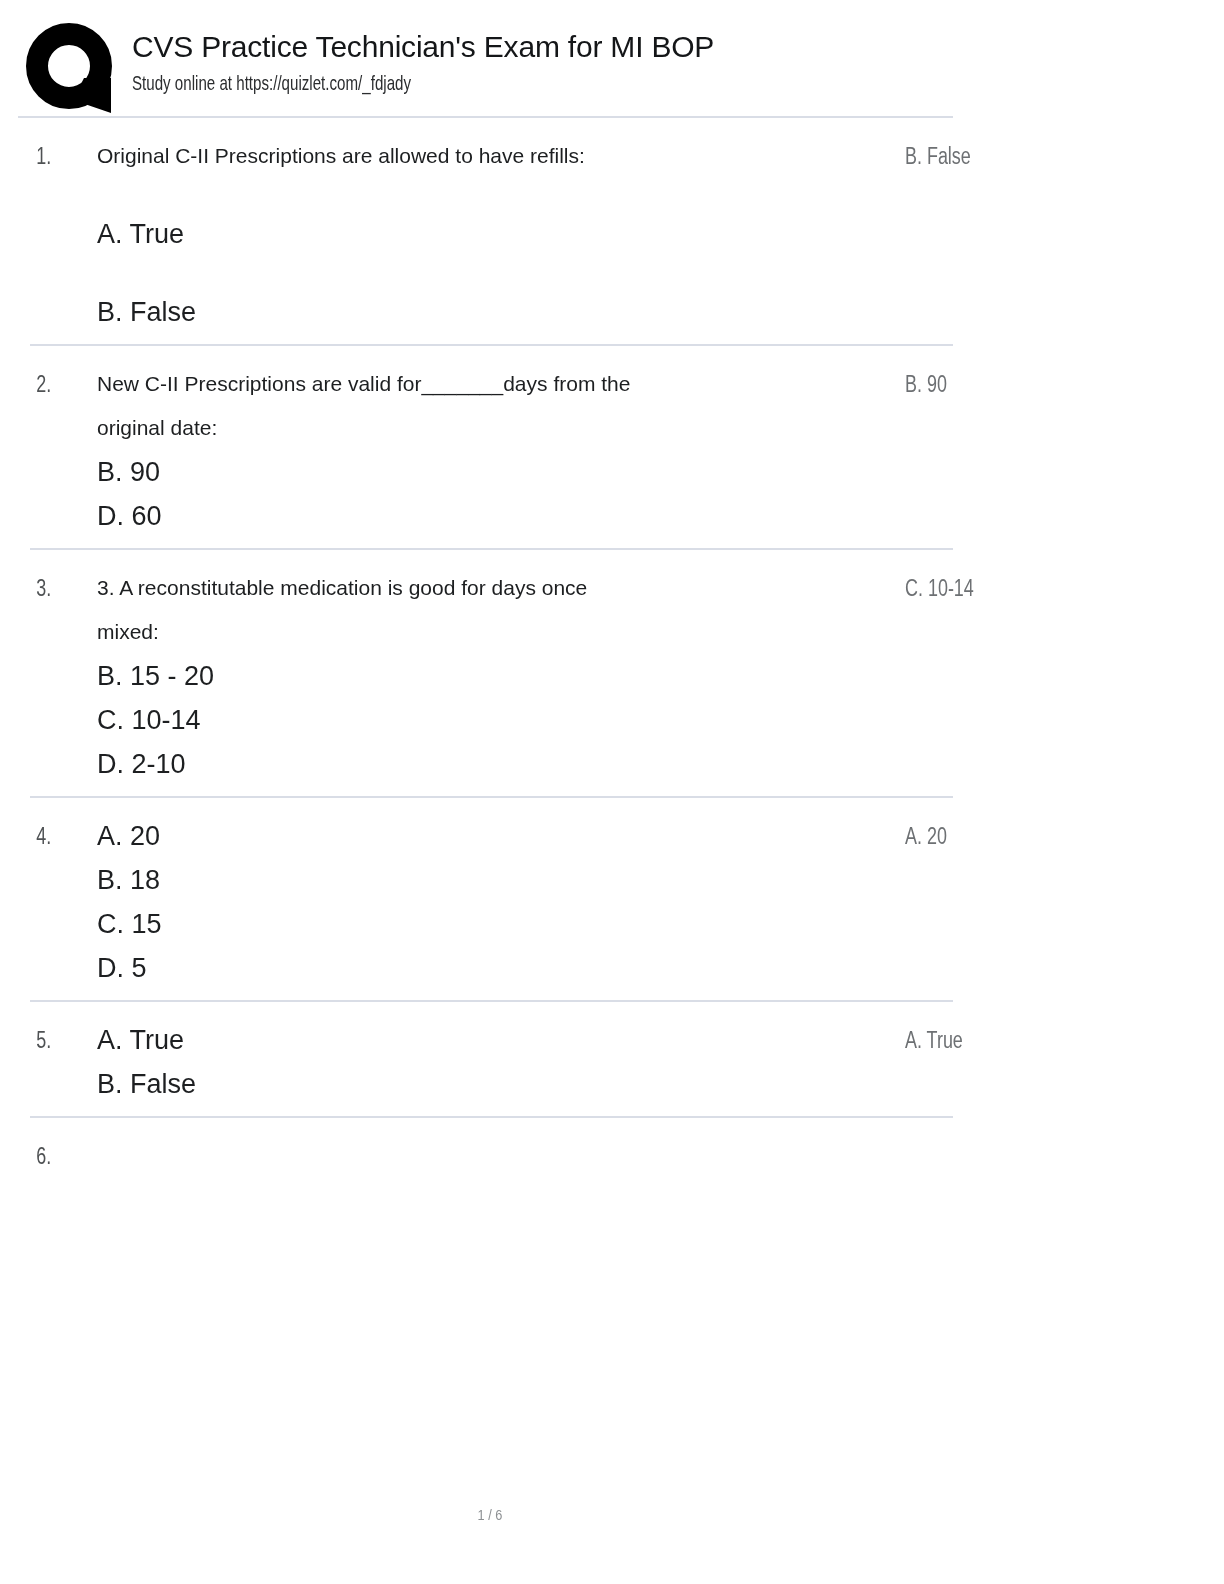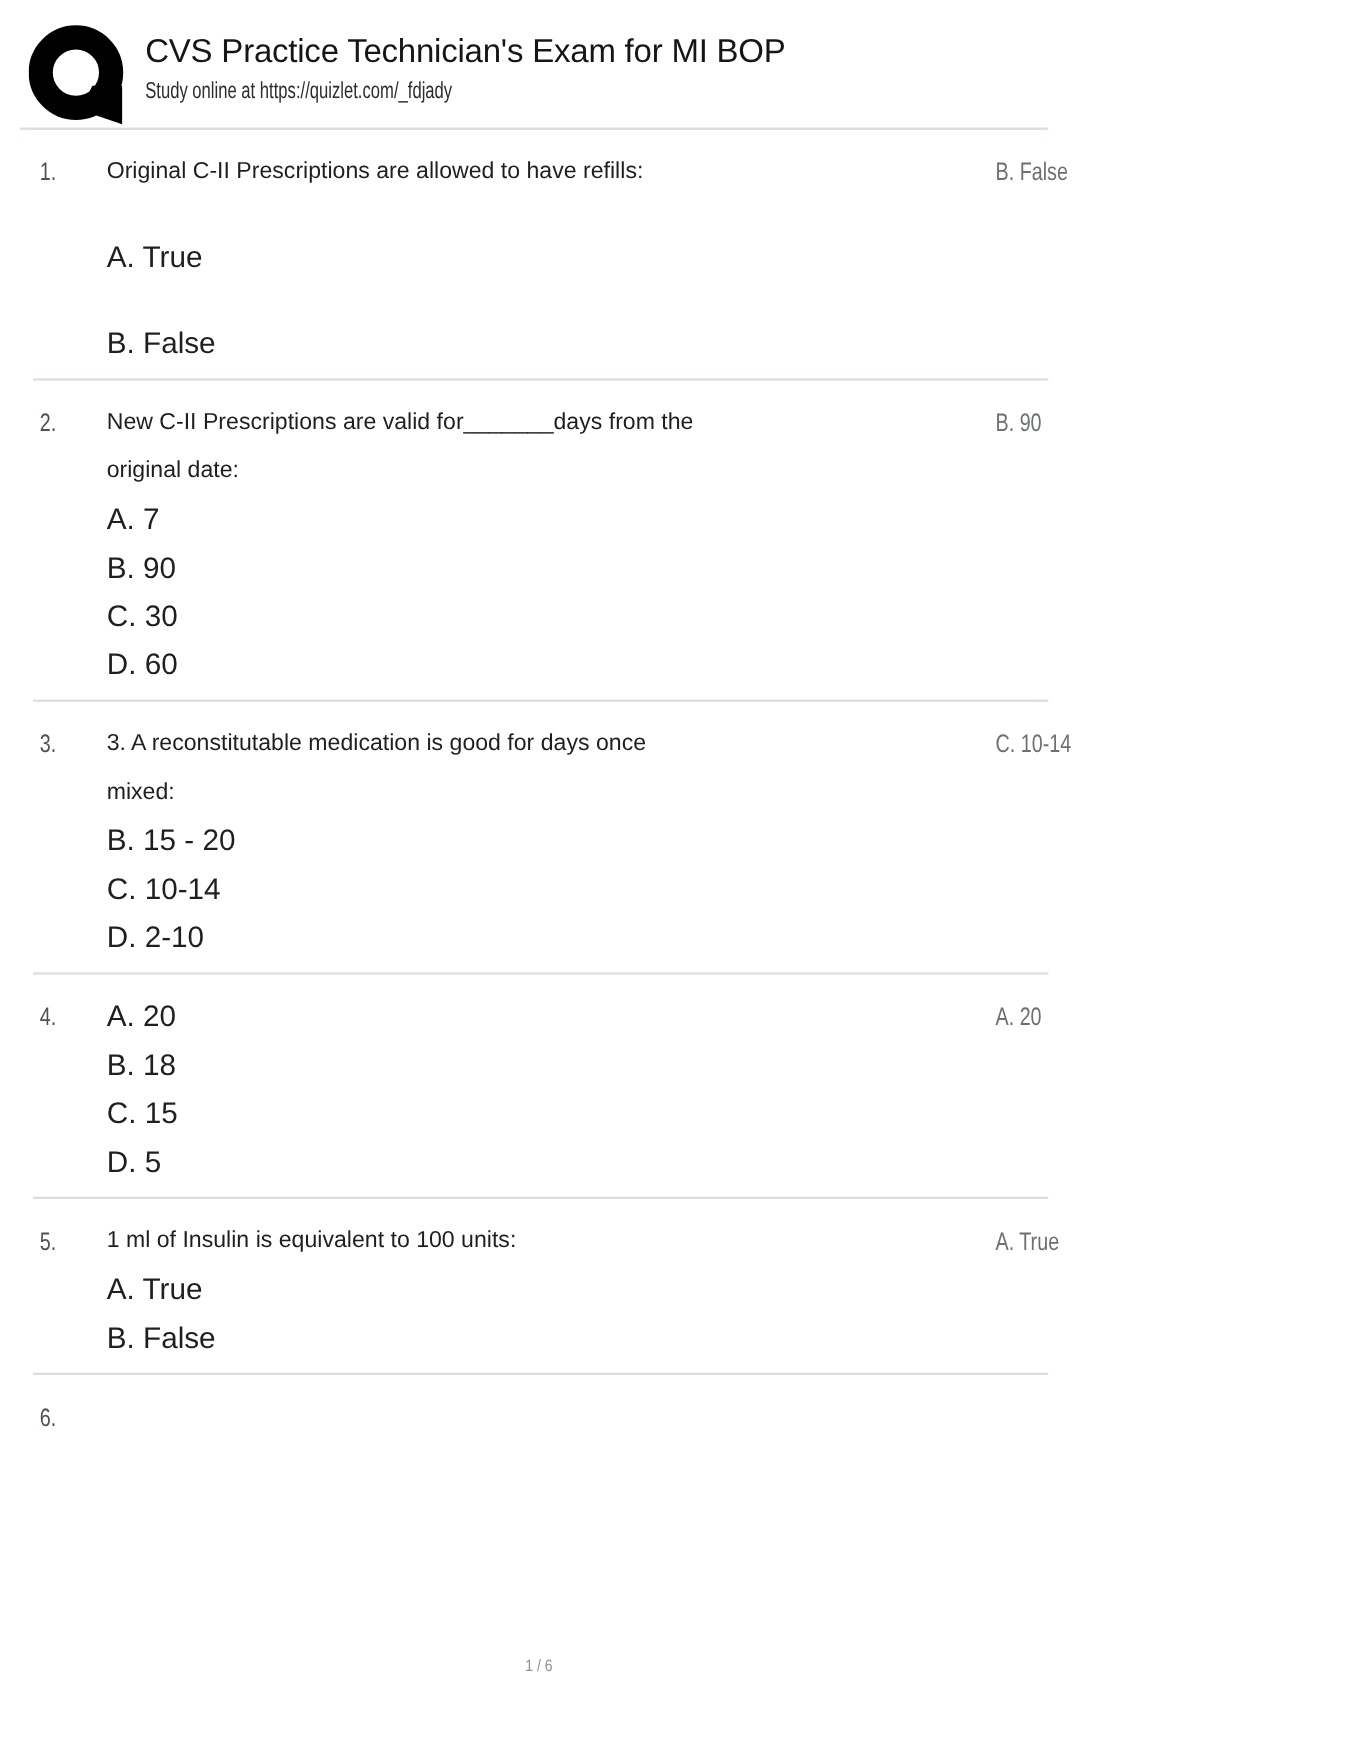--- a/index.html
+++ b/index.html
@@ -122,23 +122,21 @@
     </div>
     <div class="q-answer">B. False</div>
   </section>
 
   <section class="q">
     <div class="q-num">2.</div>
     <div class="q-body">
       <div class="q-text">New C-II Prescriptions are valid for_______days from the
 original date:</div>
       <div class="q-options">
-            <div class="opt">A. 7</div>
             <div class="opt">B. 90</div>
-            <div class="opt">C. 30</div>
             <div class="opt">D. 60</div>
           </div>
     </div>
     <div class="q-answer">B. 90</div>
   </section>
 
   <section class="q">
     <div class="q-num">3.</div>
     <div class="q-body">
       <div class="q-text">3. A reconstitutable medication is good for days once
@@ -161,21 +159,20 @@
             <div class="opt">C. 15</div>
             <div class="opt">D. 5</div>
           </div>
     </div>
     <div class="q-answer">A. 20</div>
   </section>
 
   <section class="q">
     <div class="q-num">5.</div>
     <div class="q-body">
-      <div class="q-text">1 ml of Insulin is equivalent to 100 units:</div>
       <div class="q-options">
             <div class="opt">A. True</div>
             <div class="opt">B. False</div>
           </div>
     </div>
     <div class="q-answer">A. True</div>
   </section>
 
   <section class="q last">
     <div class="q-num">6.</div>

